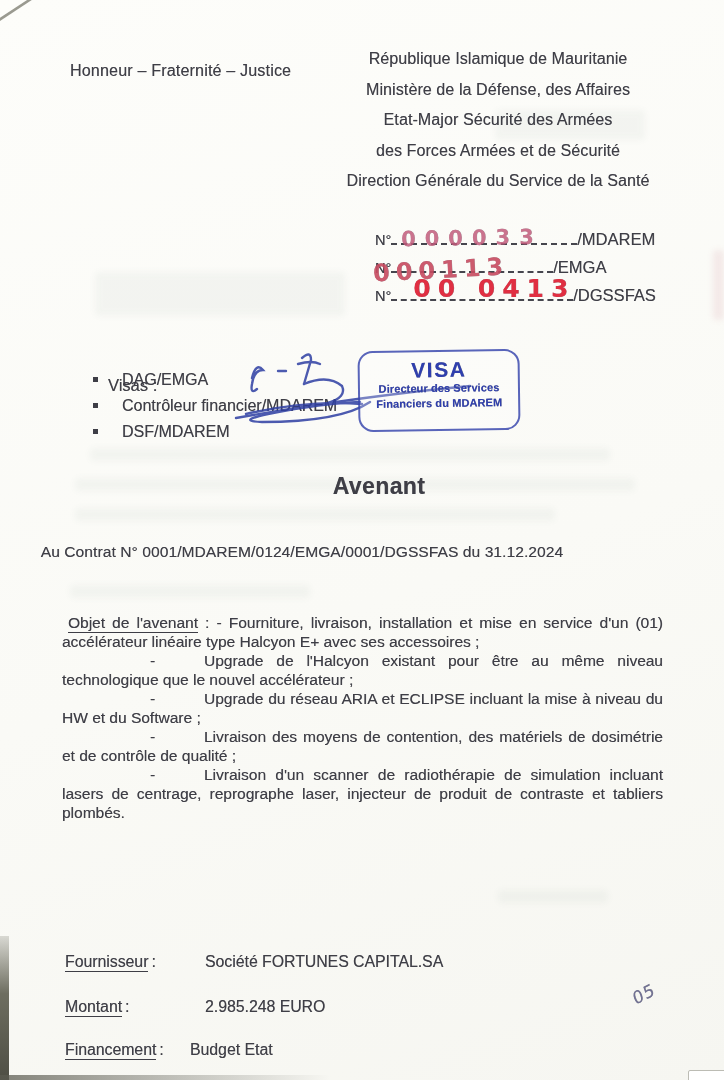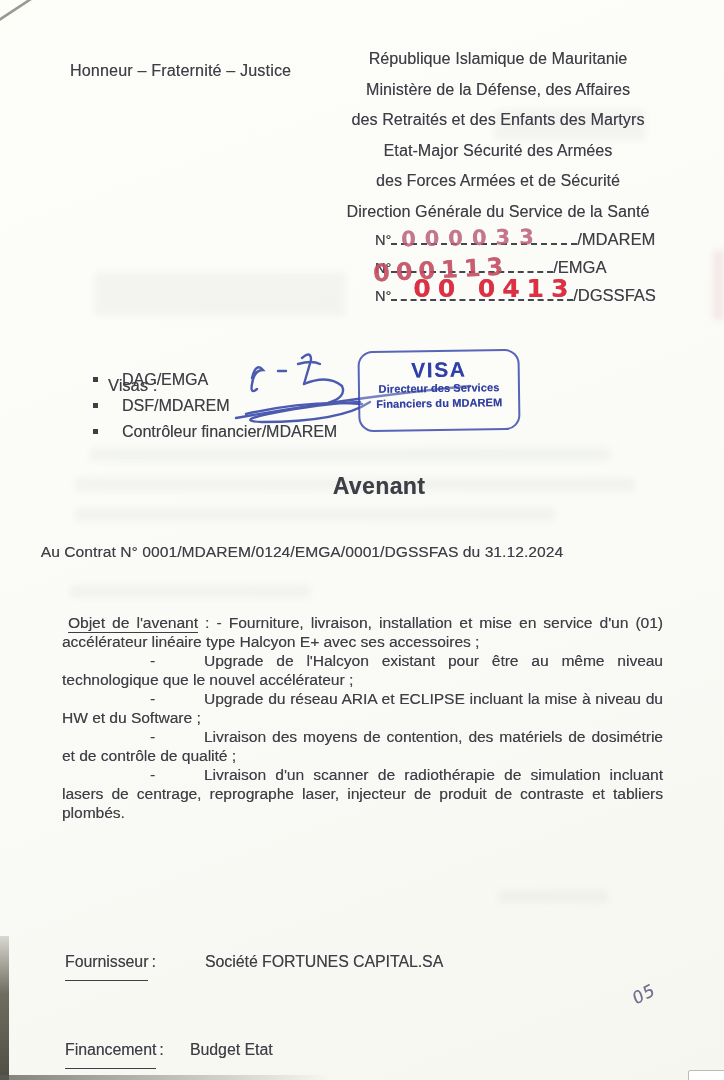--- a/index.html
+++ b/index.html
@@ -69,21 +69,21 @@
   
   .object { position:absolute; left:62px; top:613px; width:601px;
     font-size:15.5px; line-height:19px; text-align:justify; }
   .object p { margin:0; }
   .object .p-first { text-indent:6px; }
   .u { border-bottom:1.2px solid #3e3e46; padding-bottom:.5px; }
   .dash-lead { display:inline-block; width:54px; margin-left:88px; text-indent:0; }
 
   
   .field-row { position:absolute; left:65px; width:600px; font-size:15.8px; }
-  .field-row .label { border-bottom:1.4px solid #3e3e46; padding-bottom:10px; }
+  .field-row .label { border-bottom:1.4px solid #3e3e46; padding-bottom:1px; }
   .field-row .colon { margin-left:3px; }
   .field-row .value { position:absolute; left:140px; top:0; white-space:nowrap; }
   .field-row.f3 .value { left:125px;text-align:center; }
   .f1 { top:953px; } .f2 { top:998px; } .f3 { top:1041px; }
 
   .pagenum { position:absolute; left:632px; top:984px; font-size:17px;
     font-family:"DejaVu Sans", sans-serif; color:#5b5b84; transform:rotate(-27deg) skewX(-8deg);
     letter-spacing:1px; opacity:.85; }
 </style>
 </head>
@@ -104,43 +104,42 @@
   <div class="bleed" style="left:75px; top:478px; width:560px; height:13px;"></div>
   <div class="bleed" style="left:75px; top:508px; width:480px; height:13px;"></div>
   <div class="bleed" style="left:70px; top:585px; width:240px; height:13px;"></div>
   <div class="bleed" style="left:498px; top:890px; width:110px; height:13px;"></div>
   <div class="bleed pink" style="left:713px; top:250px; width:11px; height:70px;"></div>
 
   <div class="motto">Honneur – Fraternité – Justice</div>
   <div class="gov-block">
     <div>République Islamique de Mauritanie</div>
     <div>Ministère de la Défense, des Affaires</div>
-    <div>des Retraités et des Enfants des Martyrs</div>
     <div>Etat-Major Sécurité des Armées</div>
     <div>des Forces Armées et de Sécurité</div>
     <div>Direction Générale du Service de la Santé</div>
   </div>
 
   <div class="numbers">
     <div class="num-row r1">
       <span class="num-prefix">N°</span><span class="num-dashes"><span class="red-digits">000033</span></span><span class="num-suffix">/MDAREM</span>
     </div>
     <div class="num-row r2">
       <span class="num-prefix">N°</span><span class="num-dashes"><span class="red-digits">000113</span></span><span class="num-suffix">/EMGA</span>
     </div>
     <div class="num-row r3">
       <span class="num-prefix">N°</span><span class="num-dashes"><span class="red-digits">00 0413</span></span><span class="num-suffix">/DGSSFAS</span>
     </div>
   </div>
 
   <div class="visas-label">Visas :</div>
   <ul class="visas-list">
     <li><span class="bullet"></span><span>DAG/EMGA</span></li>
+    <li><span class="bullet"></span><span>Contrôleur financier/MDAREM</span></li>
     <li><span class="bullet"></span><span>DSF/MDAREM</span></li>
-    <li><span class="bullet"></span><span>Contrôleur financier/MDAREM</span></li>
   </ul>
 
   <svg class="sig-svg" width="300" height="100" viewBox="0 0 300 100">
     <g fill="none" stroke="#2e3fa3" stroke-width="2.4" stroke-linecap="round" opacity=".85">
       <path d="M30,34 q4,-16 11,-8 q-9,0 -11,14 q-2,11 5,5"></path>
       <path d="M56,27 h8"></path>
       <path d="M80,14 q9,-8 9,2 l-7,24"></path>
       <path d="M76,20 q14,-4 22,0"></path>
       <path d="M82,40 q24,-10 38,2 q5,11 -14,17"></path>
       <path d="M148,58 q-30,20 -108,20 q-26,-1 6,-8 q55,-11 92,-12"></path>
@@ -163,20 +162,24 @@
     <p><span class="dash-lead">-</span><span>Upgrade de l'Halcyon existant pour être au même niveau technologique que le nouvel accélérateur ;</span></p>
     <p><span class="dash-lead">-</span><span>Upgrade du réseau ARIA et ECLIPSE incluant la mise à niveau du HW et du Software ;</span></p>
     <p><span class="dash-lead">-</span><span>Livraison des moyens de contention, des matériels de dosimétrie et de contrôle de qualité ;</span></p>
     <p><span class="dash-lead">-</span><span>Livraison d'un scanner de radiothérapie de simulation incluant lasers de centrage, reprographe laser, injecteur de produit de contraste et tabliers plombés.</span></p>
   </div>
 
   <div class="field-row f1">
     <span class="label">Fournisseur</span><span class="colon">:</span>
     <span class="value">Société FORTUNES CAPITAL.SA</span>
   </div>
+  <div class="field-row f2">
+    <span class="label">Montant</span><span class="colon">:</span>
+    <span class="value">2.985.248  EURO</span>
+  </div>
   <div class="field-row f3">
     <span class="label">Financement</span><span class="colon">:</span>
     <span class="value">Budget Etat</span>
   </div>
 
   <div class="pagenum">05</div>
 
 </div>
 
 </body></html>

